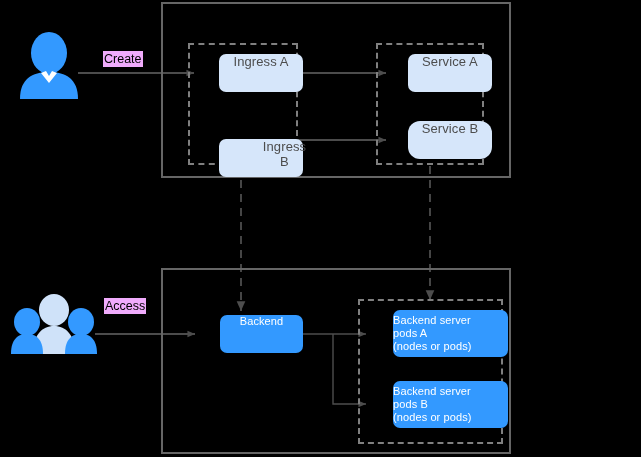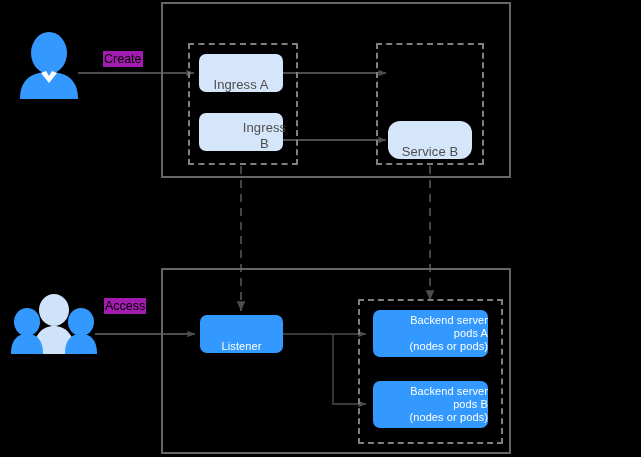--- a/index.html
+++ b/index.html
@@ -20,39 +20,40 @@
     left: 0;
     top: 0;
     width: 641px;
     height: 457px;
   }
   .node {
     position: absolute;
     box-sizing: border-box;
     border-radius: 7px;
     display: flex;
-    align-items: flex-end;
+    align-items: flex-start;
     justify-content: center;
     text-align: center;
     line-height: 1.18;
     letter-spacing: .1px;
+    margin-left: 20px;
   }
   .node-light {
     background: #d6e6fa;
     color: #4d4d4d;
     font-size: 13px;
   }
   .node-blue {
     background: #3399ff;
     color: #ffffff;
     font-size: 11px;
   }
   .edge-label {
     position: absolute;
-    background: #a21caf;
+    background: #f0abfc;
     color: #000000;
     font-size: 12.5px;
     line-height: 16px;
     padding: 0 1px;
     white-space: nowrap;
   }
   .group-box {
     position: absolute;
     box-sizing: border-box;
     border: 2px solid #666666;
@@ -130,31 +131,34 @@
   </div>
 
   <div class="edge-label" style="left:103px;top:51px;">Create</div>
 
   <div class="edge-label" style="left:104px;top:298px;text-align:center;">Access</div>
 
   <div class="node node-light" style="left:199px;top:54px;width:84px;height:38px;">
     <span>Ingress A</span>
   </div>
 
-  <div class="node node-light" style="left:199px;top:113px;width:84px;height:38px;padding-left:47px;">
+  <div class="node node-light" style="left:199px;top:139px;width:84px;height:38px;padding-left:47px;">
     <span>Ingress B</span>
   </div>
 
+  <div class="node node-light" style="left:388px;top:54px;width:84px;height:38px;">
+    <span>Service A</span>
+  </div>
 
   <div class="node node-light" style="left:388px;top:121px;width:84px;height:38px;border-radius:12px;">
     <span>Service B</span>
   </div>
 
   <div class="node node-blue" style="left:200px;top:315px;width:83px;height:38px;">
-    <span>Listener</span>
+    <span>Backend</span>
   </div>
 
   <div class="node node-blue" style="left:373px;top:310px;width:115px;height:47px;flex-direction:column;">
     <span>Backend server</span>
     <span>pods A</span>
     <span>(nodes or pods)</span>
   </div>
 
   <div class="node node-blue" style="left:373px;top:381px;width:115px;height:47px;flex-direction:column;">
     <span>Backend server</span>

